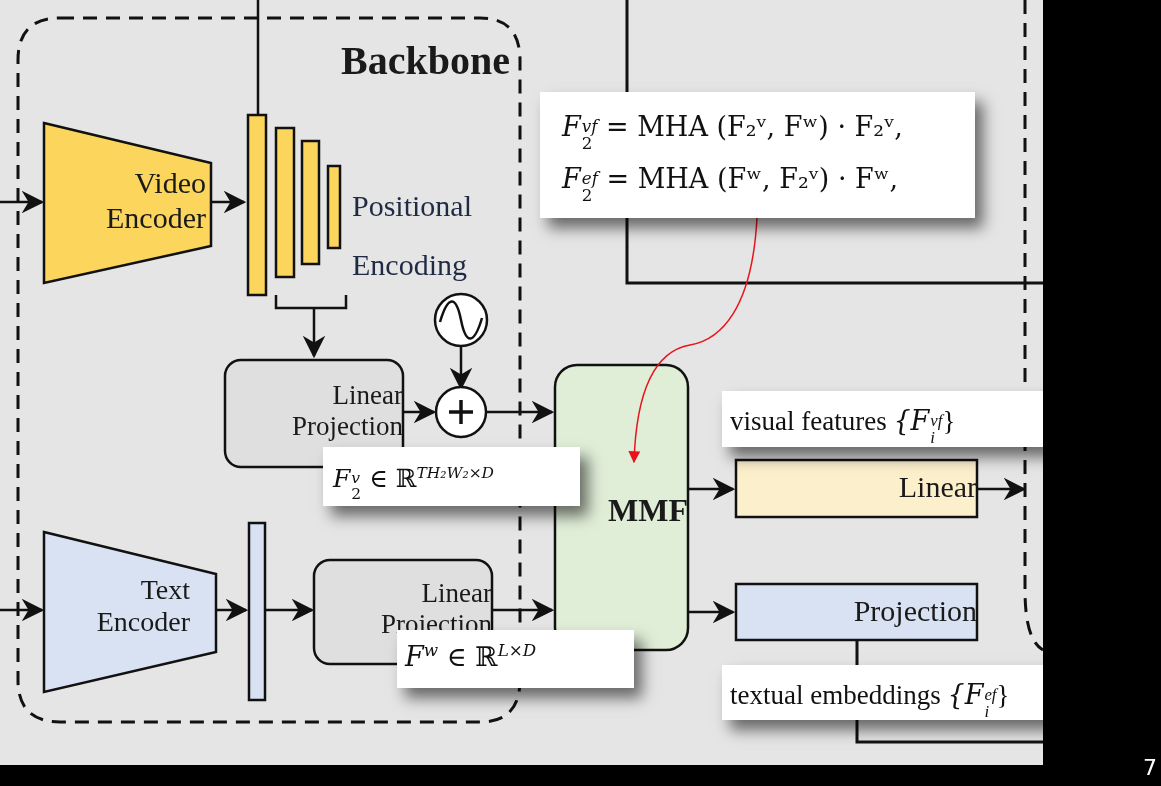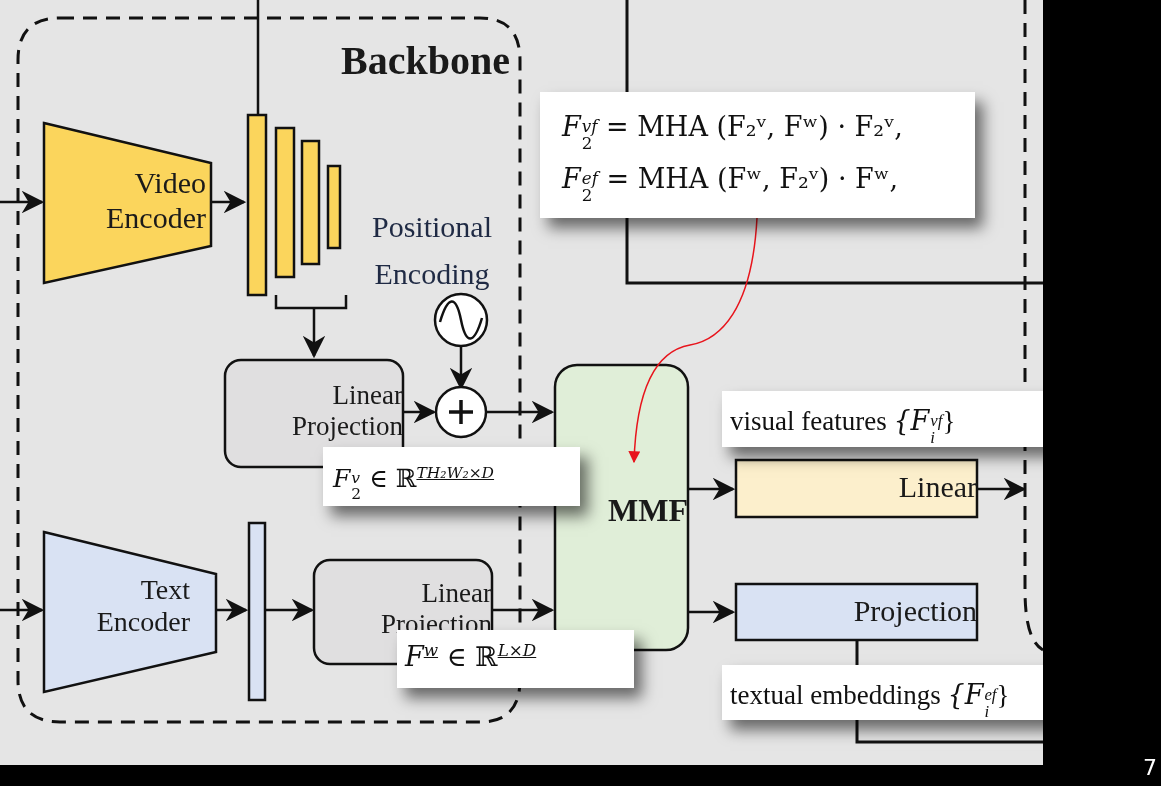--- a/index.html
+++ b/index.html
@@ -4,21 +4,21 @@
 <style>
   html, body { margin:0; padding:0; }
   body { width:1161px; height:786px; background:#000; position:relative; overflow:hidden;
          font-family: "Liberation Serif", "DejaVu Serif", serif; }
   #canvas { position:absolute; left:0; top:0; width:1043px; height:765px; background:#e5e5e5; overflow:hidden; }
   svg#diagram { position:absolute; left:0; top:0; }
   .lbl { position:absolute; color:#1a1a1a; text-align:right; line-height:1.15; }
   .callout { position:absolute; background:#fff; box-shadow: 8px 10px 14px rgba(0,0,0,0.55);
              color:#111; white-space:nowrap; font-family:"DejaVu Serif","Liberation Serif",serif; }
   .cal { font-family:"DejaVu Serif", serif; font-style:italic; }
-  sup, sub { font-size:62%;text-decoration:underline; }
+  sup, sub { font-size:62%; }
   .ss { display:inline-flex; flex-direction:column; vertical-align:middle; line-height:1; font-size:62%; margin-left:1px;margin-top:12px; }
   .ss span { display:block; }
   .pagenum { position:absolute; right:4px; bottom:6px; color:#fff; font-family:"DejaVu Sans", sans-serif; font-size:22px; }
 </style>
 </head>
 <body>
 
 <div id="canvas">
 <svg id="diagram" width="1043" height="765" viewBox="0 0 1043 765">
   <defs>
@@ -88,23 +88,23 @@
   <path d="M757,218 C752,310 720,340 690,345 C650,352 636,400 634,462" fill="none" stroke="#e8141c" stroke-width="1.5" marker-end="url(#ahr)"></path>
 </svg>
 
 <div class="lbl" style="left:300px;top:38px;width:210px;font-size:40px;font-weight:bold;text-align:right;">Backbone</div>
 
 <div class="lbl" style="left:46px;top:166px;width:160px;font-size:30px;">
   <div>Video</div>
   <div>Encoder</div>
 </div>
 
-<div class="lbl" style="left:352px;top:210px;width:160px;font-size:30px;text-align:center;color:#1f2a44;">
+<div class="lbl" style="left:352px;top:189px;width:160px;font-size:30px;text-align:left;color:#1f2a44;">
   <div>Positional</div>
-  <div style="margin-top:12px;">Encoding</div>
+  <div style="margin-top:24px;">Encoding</div>
 </div>
 
 <div class="lbl" style="left:225px;top:380px;width:178px;font-size:27px;">
   <div>Linear</div>
   <div>Projection</div>
 </div>
 
 <div class="lbl" style="left:40px;top:574px;width:150px;font-size:28px;">
   <div>Text</div>
   <div>Encoder</div>

